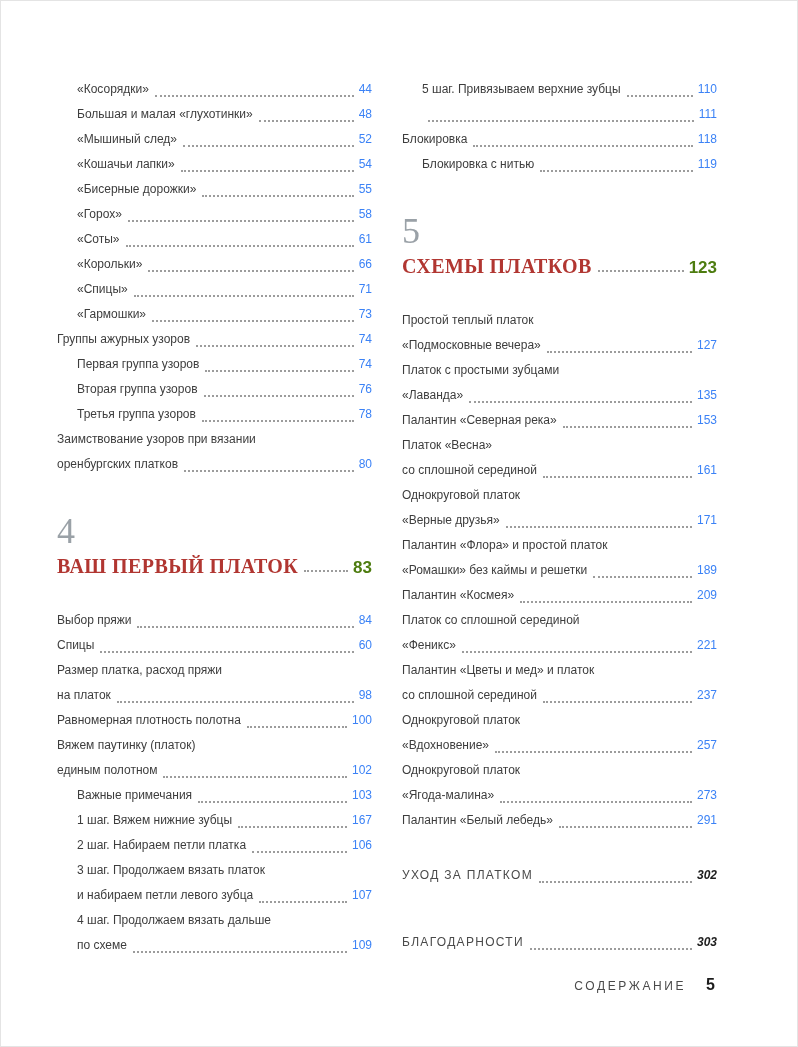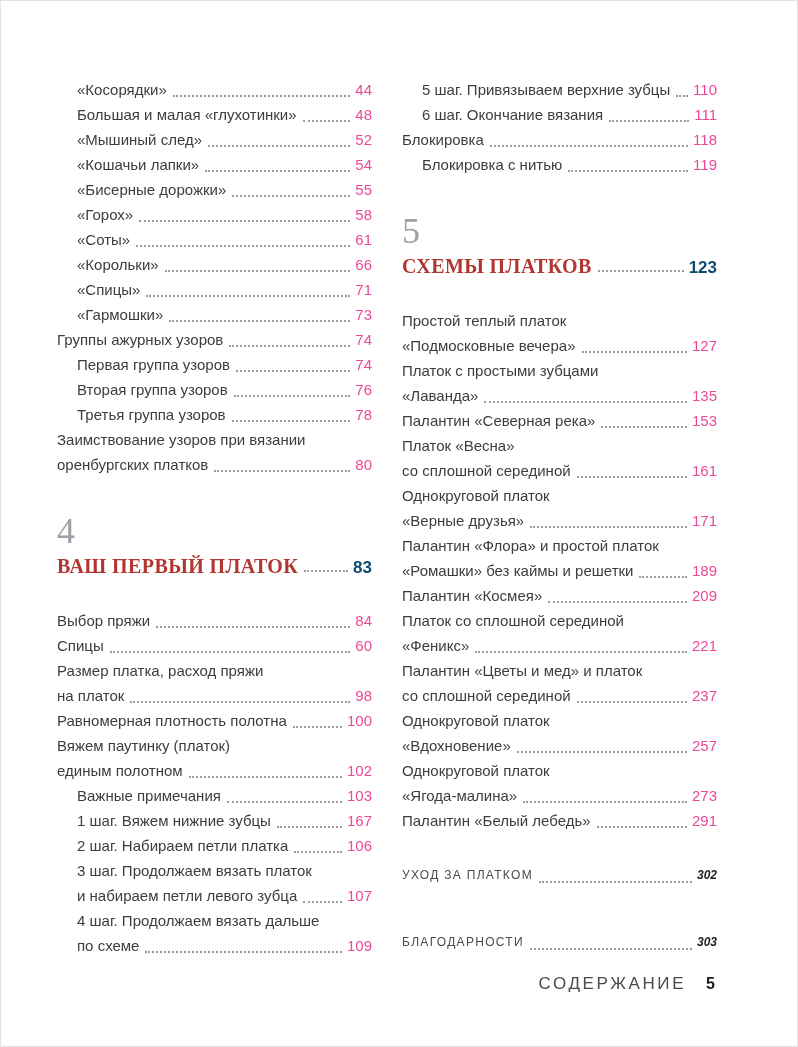--- a/index.html
+++ b/index.html
@@ -6,51 +6,51 @@
   body { font-family:"Liberation Sans", sans-serif; }
   .page {
     position:relative; width:798px; height:1047px; margin:0 auto;
     background:#fff; box-sizing:border-box; border:1px solid #e4e4e4;
     overflow:hidden; color:var(--text,#3d3d3d);
   }
   .columns { display:flex; padding:76px 80px 0 56px; }
   .col { flex:1; min-width:0; }
   .col-left { margin-right:30px; }
 
-  .entry { font-size:15px; line-height:25px; color:var(--text,#3d3d3d); }
+  .entry { font-size:12px; line-height:25px; color:var(--text,#3d3d3d); }
   .entry.indent { padding-left:20px; }
   .entry .line { white-space:nowrap; }
   .entry .line.last { display:flex; align-items:baseline; }
   .txt { white-space:nowrap; }
   .leader {
     flex:1 1 10px; min-width:10px; margin:0 5px 5px 6px; height:0;
     border-bottom:2px dotted var(--dots,#9c9c9c);
     align-self:flex-end;
   }
-  .pg { color:#ec4899; flex:0 0 auto; }
+  .pg { color:#3b82f6; flex:0 0 auto; }
 
   .entry.caps { margin-top:30px; letter-spacing:1.3px; color:#4a4a4a; font-size:12px; }
   .entry.caps .pg { font-weight:bold; color:#1e1e1e; letter-spacing:0;font-style:italic; }
   .entry.caps + .entry.caps { margin-top:42px; }
 
   .section { margin:34px 0 30px 0; }
   .section-number {
     font-family:"Liberation Serif", serif; font-size:36px; line-height:40px;
     color:var(--secnum,#9aa1a7); margin-bottom:4px;
   }
   .section-title-row { display:flex; align-items:baseline; }
   .section-title {
     font-family:"Liberation Serif", serif; font-weight:bold; font-size:20px;
     letter-spacing:0.4px; color:var(--accent,#b13631); white-space:nowrap;
   }
   .section-title-row .leader { margin-bottom:6px; }
-  .section-page { font-weight:bold; font-size:17px; color:#0c4a6e; flex:0 0 auto; }
+  .section-page { font-weight:bold; font-size:17px; color:#4d7c0f; flex:0 0 auto; }
 
   .footer { position:absolute; right:82px; bottom:52px; display:flex; align-items:baseline; }
-  .footer-label { font-size:17px; letter-spacing:2.6px; color:#4a4a4a; }
+  .footer-label { font-size:12px; letter-spacing:2.6px; color:#4a4a4a; }
   .footer-page { font-size:16px; font-weight:bold; color:#1c1c1c; margin-left:20px; }
 </style>
 </head>
 <body>
 
 <div class="page" style="--accent: #b13631; --secnum: #9aa1a7; --dots: #9c9c9c; --text: #3d3d3d;">
   <div class="columns">
     <div class="col col-left" id="col-left">
         <div class="entry indent">
           <div class="line last">
@@ -244,21 +244,20 @@
     <div class="col col-right" id="col-right">
         <div class="entry indent">
           <div class="line last">
             <span class="txt">5 шаг. Привязываем верхние зубцы</span>
             <span class="leader"></span>
             <span class="pg">110</span>
           </div>
         </div>
         <div class="entry indent">
           <div class="line last">
-            <span class="txt">6 шаг. Окончание вязания</span>
             <span class="leader"></span>
             <span class="pg">111</span>
           </div>
         </div>
         <div class="entry">
           <div class="line last">
             <span class="txt">Блокировка</span>
             <span class="leader"></span>
             <span class="pg">118</span>
           </div>

